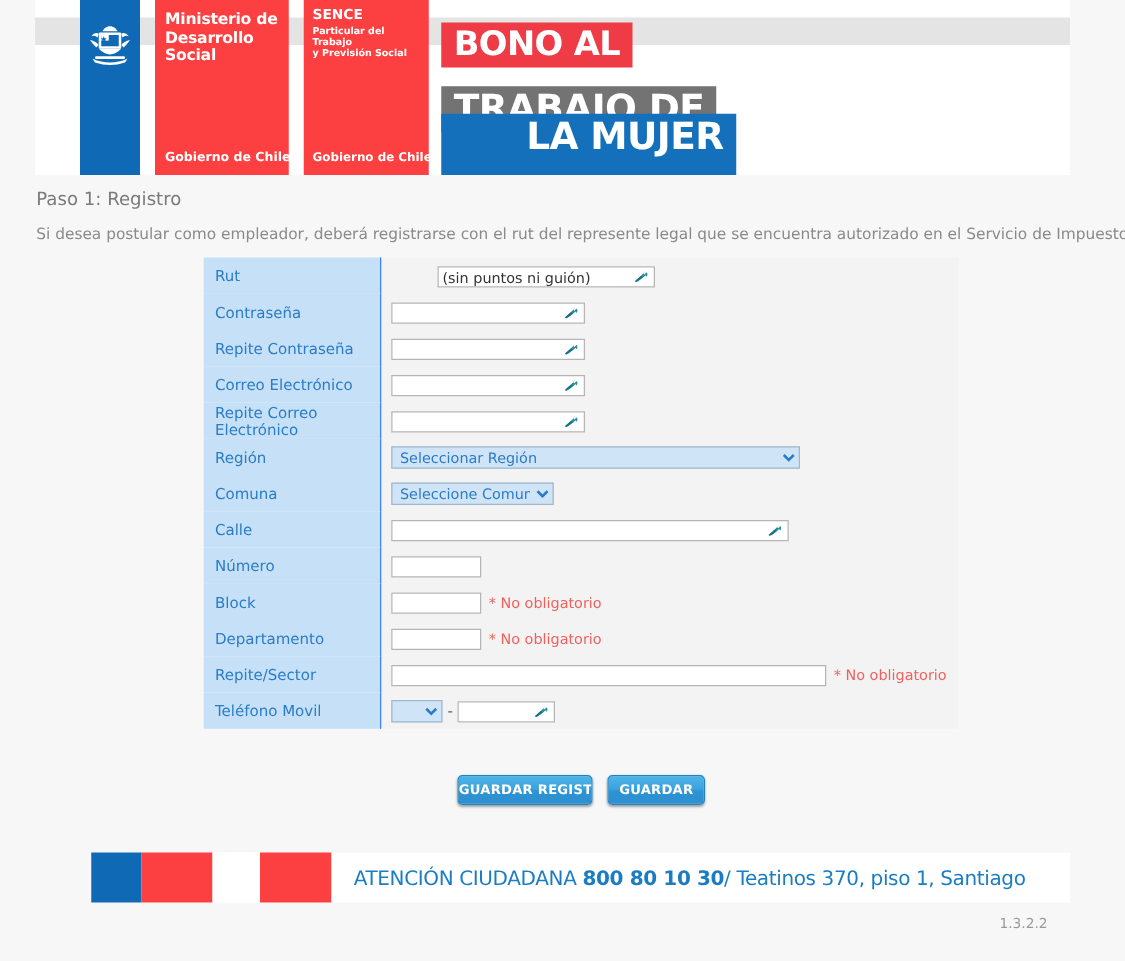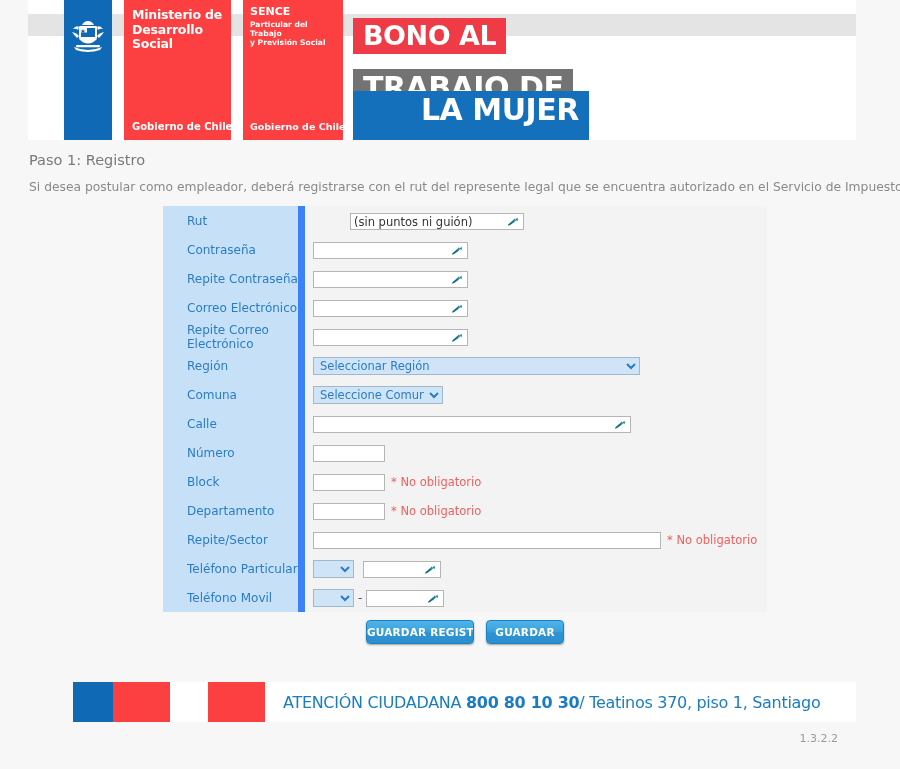--- a/index.html
+++ b/index.html
@@ -195,26 +195,26 @@
   }
   .form-row {
     display: flex;
     align-items: stretch;
     height: 29px;
   }
   .form-label {
     width: 142px;
     min-width: 142px;
     background: #c6e1f7;
-    border-right: 7px solid #3b82f6;
+    border-right: 1px solid #3b82f6;
     color: #2a7cc7;
     font-size: 12px;
     display: flex;
     align-items: center;
-    padding-left: 24px;
+    padding-left: 9px;
     box-sizing: border-box;
   }
   .form-field {
     flex: 1;
     display: flex;
     align-items: center;
     padding-left: 8px;
     gap: 0px;
   }
   .txt {
@@ -503,31 +503,20 @@
         </div>
       </div>
       <div class="form-row">
         <div class="form-label">Repite/Sector</div>
         <div class="form-field">
           <span class="field-wrap"><input type="text" class="txt w-villa" style=""></span>
           <span class="optional">* No obligatorio</span>
         </div>
       </div>
       <div class="form-row">
-        <div class="form-label">Teléfono Particular</div>
-        <div class="form-field">
-          <select class="sel w-telpref"><option></option></select>
-          <span style="width: 9px;"></span>
-          <span class="field-wrap"><input type="text" class="txt w-tel" style=""><svg class="wrench" viewBox="0 0 13 11">
-              <path d="M9.2 1.2 L7.4 3.0 L8.5 4.1 L10.3 2.3 C11.3 3.4 11.2 5.0 10.1 5.9 L9.4 4.6 L8.0 6.0 L3.2 9.6 L1.4 9.0 L5.6 5.2 L7.0 3.8z" fill="#2a8f9e"></path>
-              <path d="M0.8 9.4 L5.9 5.0 L7.2 6.3 L1.9 10.3z" fill="#1a6f84"></path>
-            </svg></span>
-        </div>
-      </div>
-      <div class="form-row">
         <div class="form-label">Teléfono Movil</div>
         <div class="form-field">
           <select class="sel w-telpref"><option></option></select>
           <span class="dash">-</span>
           <span class="field-wrap"><input type="text" class="txt w-tel" style=""><svg class="wrench" viewBox="0 0 13 11">
               <path d="M9.2 1.2 L7.4 3.0 L8.5 4.1 L10.3 2.3 C11.3 3.4 11.2 5.0 10.1 5.9 L9.4 4.6 L8.0 6.0 L3.2 9.6 L1.4 9.0 L5.6 5.2 L7.0 3.8z" fill="#2a8f9e"></path>
               <path d="M0.8 9.4 L5.9 5.0 L7.2 6.3 L1.9 10.3z" fill="#1a6f84"></path>
             </svg></span>
         </div>
       </div>

